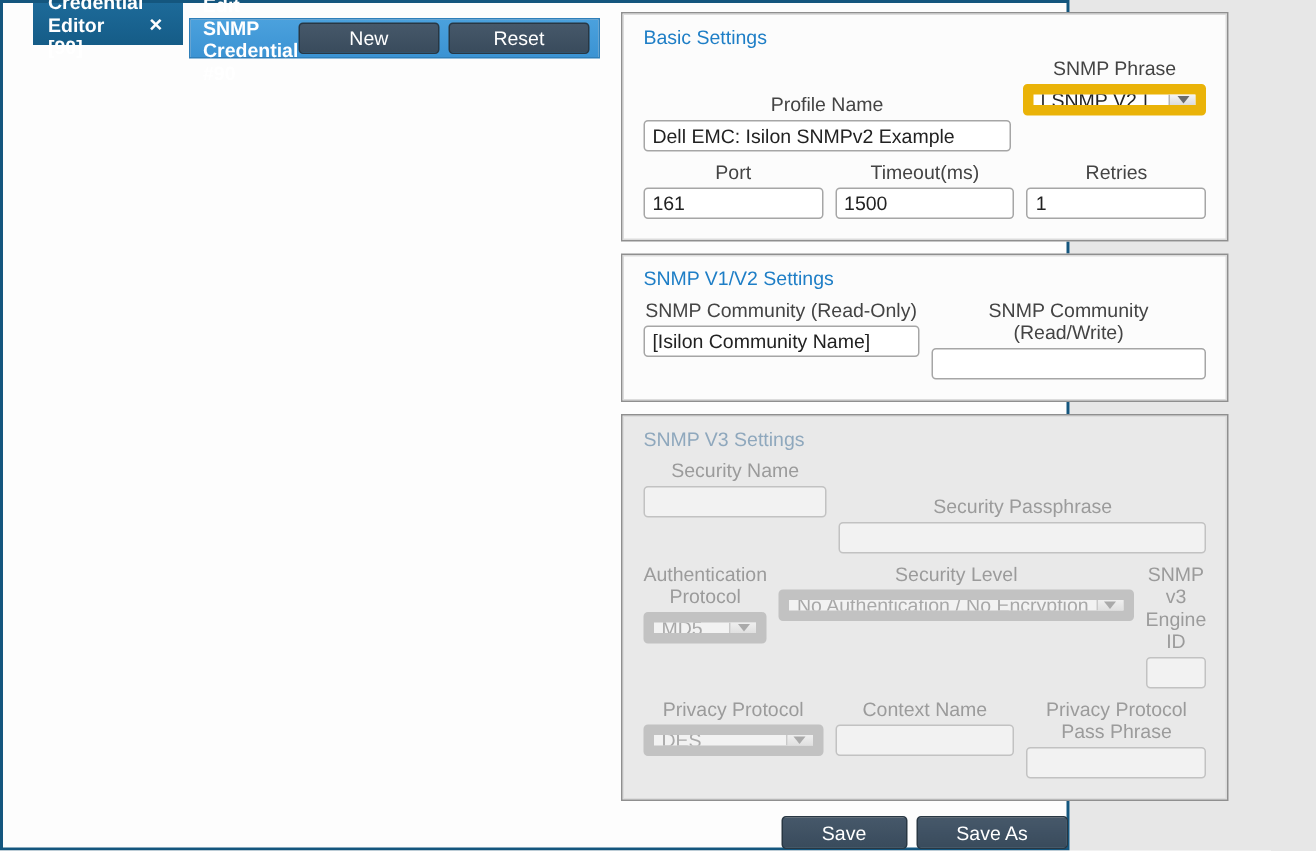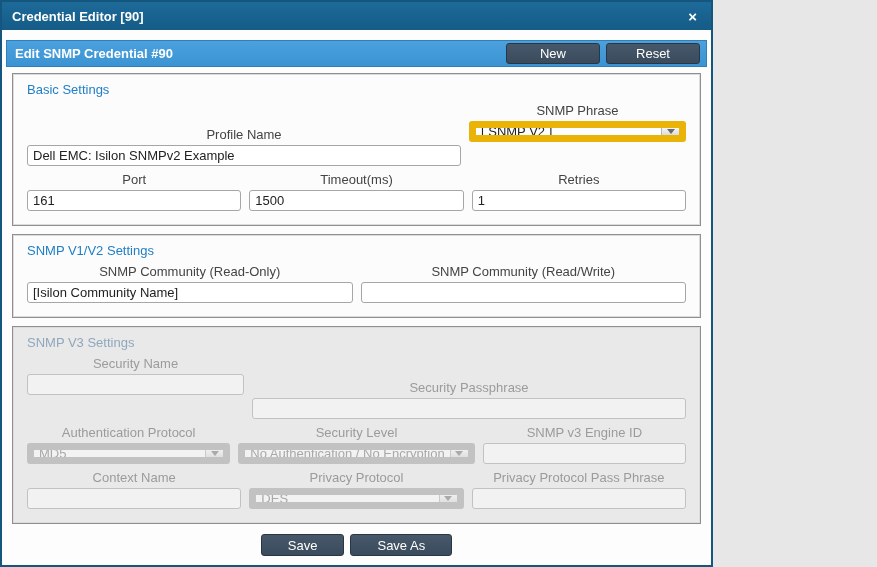--- a/index.html
+++ b/index.html
@@ -6,21 +6,21 @@
   html, body { width: 877px; height: 567px; }
   body {
     font-family: "Liberation Sans", "DejaVu Sans", sans-serif;
     font-size: 13px;
     background: #e7e7e7;
   }
   .window {
     width: 713px; height: 567px;
     border: 2px solid #14567e;
     background: #fdfdfd;
-    display: flex; flex-direction: column;
+    display: flex; flex-direction: row; padding-left: 20px;
   }
   
   .titlebar {
     height: 28px; flex: 0 0 28px;
     background: linear-gradient(#1d6a99, #155c87);
     color: #ffffff;
     display: flex; align-items: center; justify-content: space-between;
     padding: 0 10px;
   }
   .titlebar-text { font-weight: bold; font-size: 13px; }
@@ -220,29 +220,29 @@
             <span class="arrow-box"></span>
           </div>
         </div>
         <div class="field f1">
           <label>SNMP v3 Engine ID</label>
           <input type="text" readonly="" value="" style="">
         </div>
       </div>
       <div class="row">
         <div class="field f1">
+          <label>Privacy Protocol</label>
+          <div class="select">
+            <span class="sel-text">DES</span>
+            <span class="arrow-box"></span>
+          </div>
+        </div>
+        <div class="field f1">
           <label>Context Name</label>
           <input type="text" readonly="" value="" style="">
-        </div>
-        <div class="field f1">
-          <label>Privacy Protocol</label>
-          <div class="select">
-            <span class="sel-text">DES</span>
-            <span class="arrow-box"></span>
-          </div>
         </div>
         <div class="field f1">
           <label>Privacy Protocol Pass Phrase</label>
           <input type="text" readonly="" value="" style="">
         </div>
       </div>
     </section>
 
     <div class="footer">
       <button class="btn btn-footer">Save</button>

